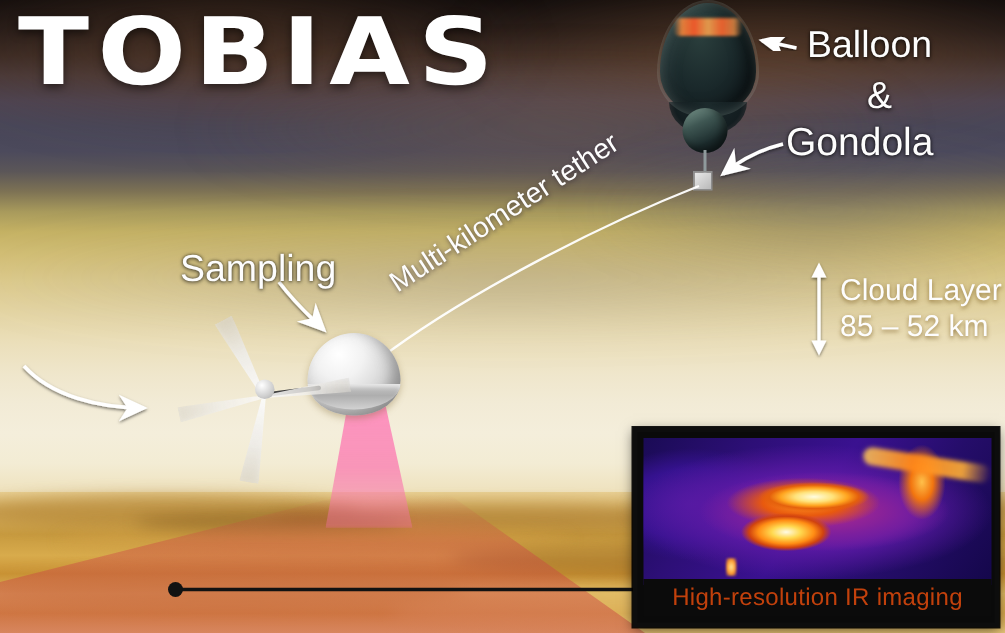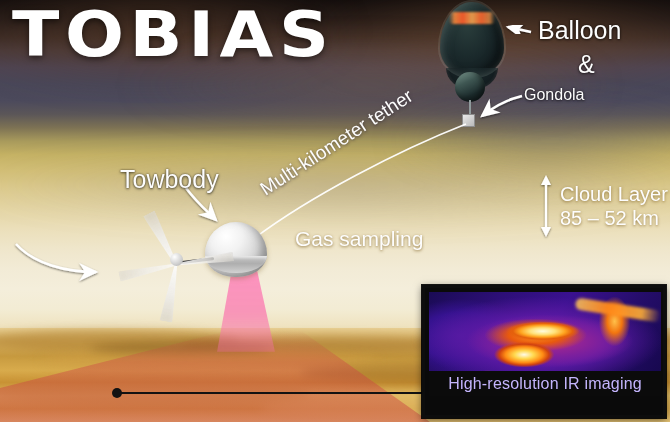--- a/index.html
+++ b/index.html
@@ -123,21 +123,21 @@
   .lbl {
     position: absolute;
     color: #fdfdfd;
     font-size: 21px;
     line-height: 25px;
     text-shadow: 0 1px 3px rgba(0,0,0,.6), 0 0 2px rgba(0,0,0,.5);
     white-space: nowrap;
   }
   .lbl-balloon { left: 538px; top: 18px; font-size: 25px; }
   .lbl-amp     { left: 578px; top: 52px; font-size: 25px; }
-  .lbl-gondola { left: 524px; top: 82px; font-size: 16px; }
+  .lbl-gondola { left: 524px; top: 82px; font-size: 26px; }
   .lbl-towbody { left: 120px; top: 167px; font-size: 25px; }
   .lbl-gas     { left: 295px; top: 226px; font-size: 21px;
                  text-shadow: 0 1px 3px rgba(120,90,30,.8); }
   .lbl-wind    { left: 4px; top: 202px; font-size: 20px; line-height: 24px; white-space: normal; width: 130px;
                  text-shadow: 0 1px 3px rgba(120,90,30,.75); }
   .lbl-cloud   { left: 560px; top: 182px; font-size: 20px; line-height: 24px; white-space: normal; width: 110px;
                  text-shadow: 0 1px 3px rgba(120,90,30,.75); }
   .lbl-tether {
     left: 262px; top: 178px;
     font-size: 19px;
@@ -256,23 +256,23 @@
     transform: rotate(9deg);
     filter: blur(1.5px);
     border-radius: 6px;
   }
   .ir-speck {
     position:absolute; left:55px; bottom:6px; width:7px; height:12px;
     background: radial-gradient(ellipse, #ffe9a0, #ff9a2a 55%, rgba(200,60,40,0));
     filter: blur(.8px);
   }
   .ir-caption {
-    position: absolute; left: 4px; bottom: 19px; width: 232px; height: 25px;
+    position: absolute; left: 4px; bottom: 4px; width: 232px; height: 25px;
     background: #0b0b0b;
-    color: #c4b5fd;
+    color: #c2410c;
     font-size: 16px;
     display: flex; align-items: center; justify-content: center;
     letter-spacing: .2px;
   }
 
   
   .pointer-svg { position:absolute; left:0; top:0; width:670px; height:422px; pointer-events:none; }
 </style>
 </head>
 <body>
@@ -358,17 +358,16 @@
     </div>
     <div class="ir-caption">High-resolution IR imaging</div>
   </div>
 
   <div class="title">TOBIAS</div>
 
   <div class="lbl lbl-balloon">Balloon</div>
   <div class="lbl lbl-amp">&amp;</div>
   <div class="lbl lbl-gondola">Gondola</div>
   <div class="lbl lbl-tether">Multi-kilometer tether</div>
-  <div class="lbl lbl-towbody">Towbody</div>
-  <div class="lbl lbl-gas">Gas sampling</div>
+  <div class="lbl lbl-towbody">Sampling</div>
   <div class="lbl lbl-cloud">Cloud Layer 85 – 52 km</div>
 
 </div>
 
 </body></html>

